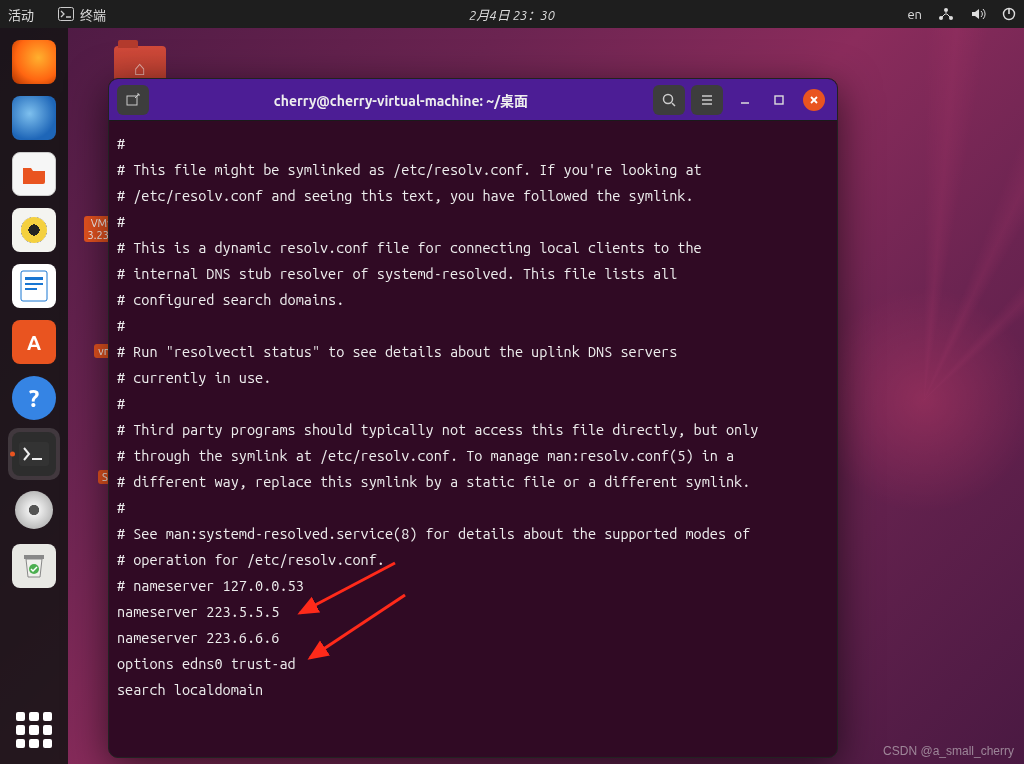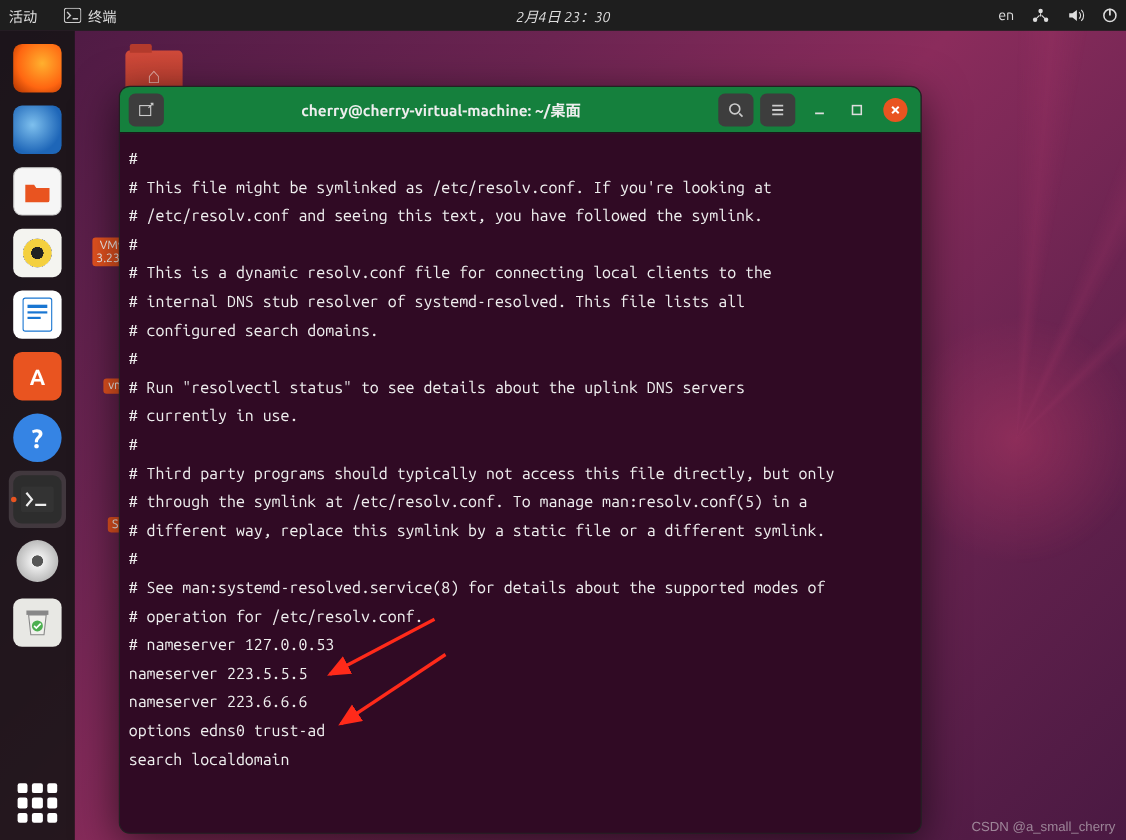--- a/index.html
+++ b/index.html
@@ -93,21 +93,21 @@
   position: absolute; left: 108px; top: 78px;
   width: 730px; height: 680px;
   background: #300a24;
   border-radius: 10px;
   box-shadow: 0 10px 40px rgba(0,0,0,0.6);
   display: flex; flex-direction: column;
   overflow: hidden; z-index: 20;
   border: 1px solid #222;
 }
 .titlebar {
-  height: 42px; background: #15803d;
+  height: 42px; background: #4c1d95;
   display: flex; align-items: center;
   padding: 0 8px; gap: 6px;
   border-bottom: 1px solid #1a1a1a;
 }
 .tb-btn {
   width: 32px; height: 30px; border-radius: 6px;
   background: #3d3d3d; display: flex; align-items: center; justify-content: center;
   cursor: pointer; color: #ddd;
 }
 .tb-title {

